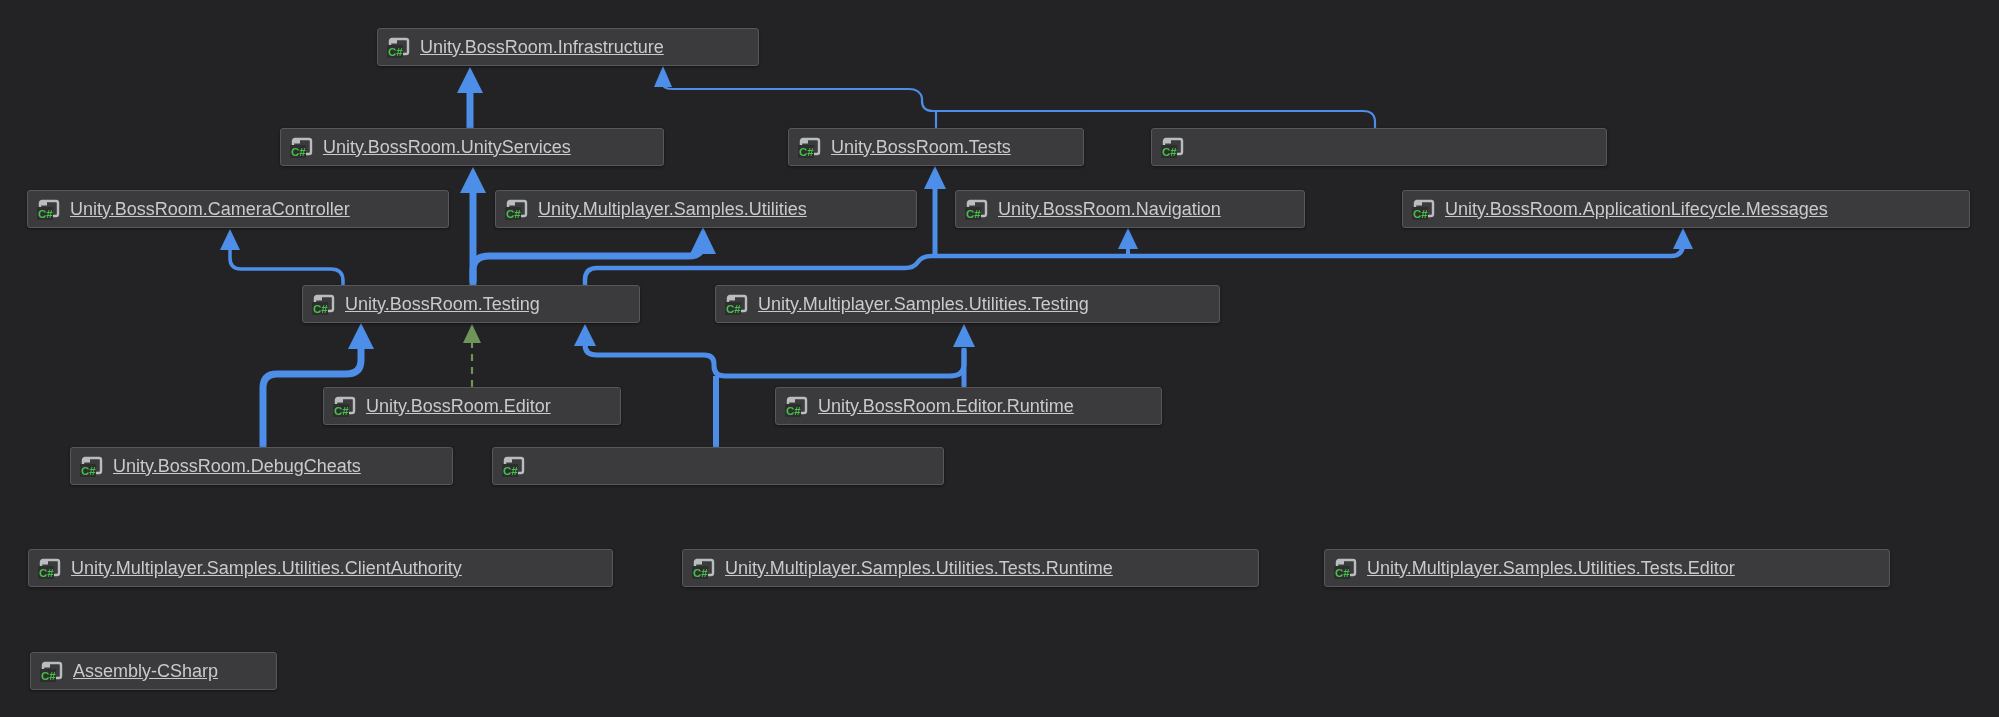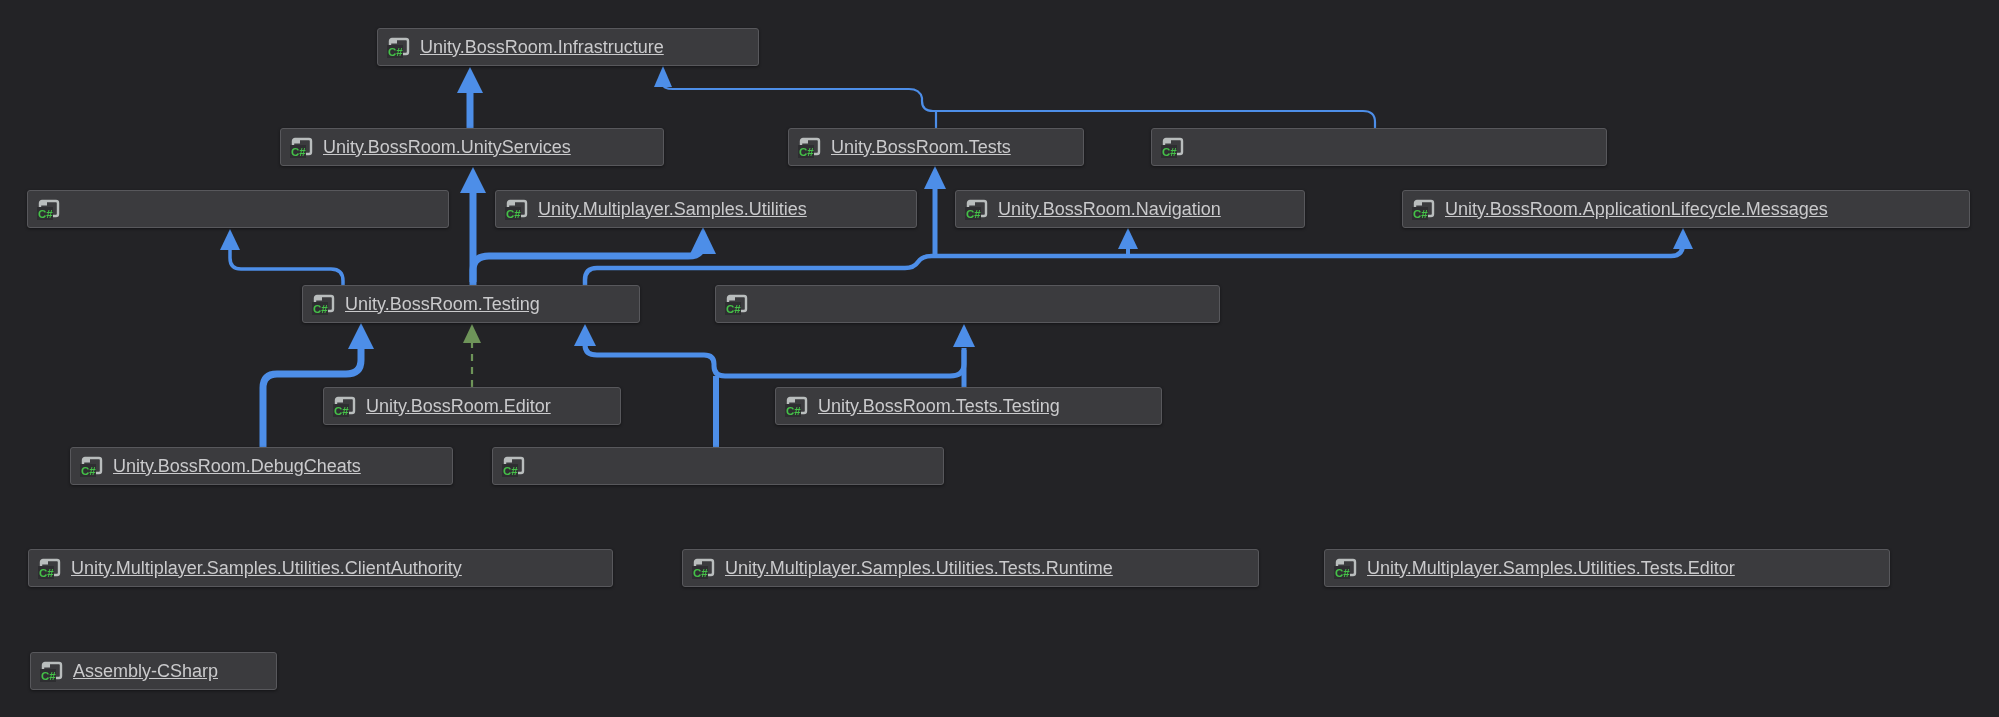--- a/index.html
+++ b/index.html
@@ -109,20 +109,21 @@
       </div>
       <div class="node" style="left: 27px; top: 190px; width: 422px;">
         <span class="icon">
           <svg width="25" height="25" viewBox="0 0 25 25">
      <rect x="4" y="4" width="18" height="15" rx="2" fill="none" stroke="#b9bdbd" stroke-width="2.4"></rect>
      <rect x="4" y="4" width="7" height="4.5" fill="#b9bdbd"></rect>
      <rect x="1" y="10" width="16" height="13" fill="#2e2e31"></rect>
      <text x="2" y="21" font-family="Liberation Sans, sans-serif" font-size="11.5" font-weight="bold" fill="#45c148">C#</text>
    </svg>
         </span>
+        <span class="label">Unity.BossRoom.CameraController</span>
       </div>
       <div class="node" style="left: 495px; top: 190px; width: 422px;">
         <span class="icon">
           <svg width="25" height="25" viewBox="0 0 25 25">
      <rect x="4" y="4" width="18" height="15" rx="2" fill="none" stroke="#b9bdbd" stroke-width="2.4"></rect>
      <rect x="4" y="4" width="7" height="4.5" fill="#b9bdbd"></rect>
      <rect x="1" y="10" width="16" height="13" fill="#2e2e31"></rect>
      <text x="2" y="21" font-family="Liberation Sans, sans-serif" font-size="11.5" font-weight="bold" fill="#45c148">C#</text>
    </svg>
         </span>
@@ -163,20 +164,21 @@
       </div>
       <div class="node" style="left: 715px; top: 285px; width: 505px;">
         <span class="icon">
           <svg width="25" height="25" viewBox="0 0 25 25">
      <rect x="4" y="4" width="18" height="15" rx="2" fill="none" stroke="#b9bdbd" stroke-width="2.4"></rect>
      <rect x="4" y="4" width="7" height="4.5" fill="#b9bdbd"></rect>
      <rect x="1" y="10" width="16" height="13" fill="#2e2e31"></rect>
      <text x="2" y="21" font-family="Liberation Sans, sans-serif" font-size="11.5" font-weight="bold" fill="#45c148">C#</text>
    </svg>
         </span>
+        <span class="label">Unity.Multiplayer.Samples.Utilities.Testing</span>
       </div>
       <div class="node" style="left: 323px; top: 387px; width: 298px;">
         <span class="icon">
           <svg width="25" height="25" viewBox="0 0 25 25">
      <rect x="4" y="4" width="18" height="15" rx="2" fill="none" stroke="#b9bdbd" stroke-width="2.4"></rect>
      <rect x="4" y="4" width="7" height="4.5" fill="#b9bdbd"></rect>
      <rect x="1" y="10" width="16" height="13" fill="#2e2e31"></rect>
      <text x="2" y="21" font-family="Liberation Sans, sans-serif" font-size="11.5" font-weight="bold" fill="#45c148">C#</text>
    </svg>
         </span>
@@ -184,21 +186,21 @@
       </div>
       <div class="node" style="left: 775px; top: 387px; width: 387px;">
         <span class="icon">
           <svg width="25" height="25" viewBox="0 0 25 25">
      <rect x="4" y="4" width="18" height="15" rx="2" fill="none" stroke="#b9bdbd" stroke-width="2.4"></rect>
      <rect x="4" y="4" width="7" height="4.5" fill="#b9bdbd"></rect>
      <rect x="1" y="10" width="16" height="13" fill="#2e2e31"></rect>
      <text x="2" y="21" font-family="Liberation Sans, sans-serif" font-size="11.5" font-weight="bold" fill="#45c148">C#</text>
    </svg>
         </span>
-        <span class="label">Unity.BossRoom.Tests.Testing</span>
+        <span class="label">Unity.BossRoom.Editor.Runtime</span>
       </div>
       <div class="node" style="left: 70px; top: 447px; width: 383px;">
         <span class="icon">
           <svg width="25" height="25" viewBox="0 0 25 25">
      <rect x="4" y="4" width="18" height="15" rx="2" fill="none" stroke="#b9bdbd" stroke-width="2.4"></rect>
      <rect x="4" y="4" width="7" height="4.5" fill="#b9bdbd"></rect>
      <rect x="1" y="10" width="16" height="13" fill="#2e2e31"></rect>
      <text x="2" y="21" font-family="Liberation Sans, sans-serif" font-size="11.5" font-weight="bold" fill="#45c148">C#</text>
    </svg>
         </span>

